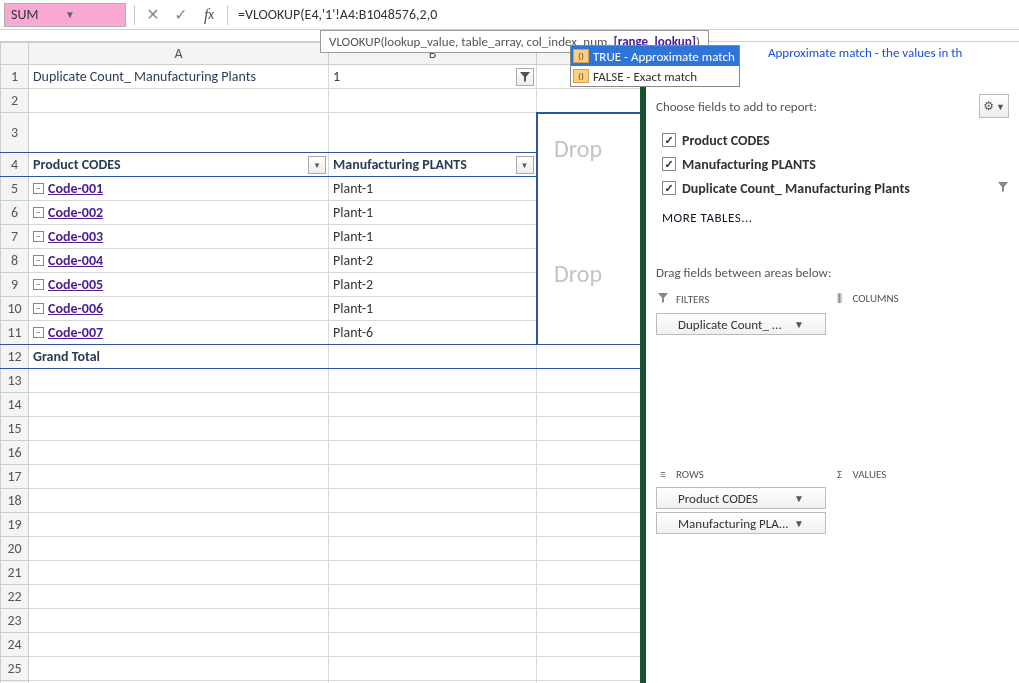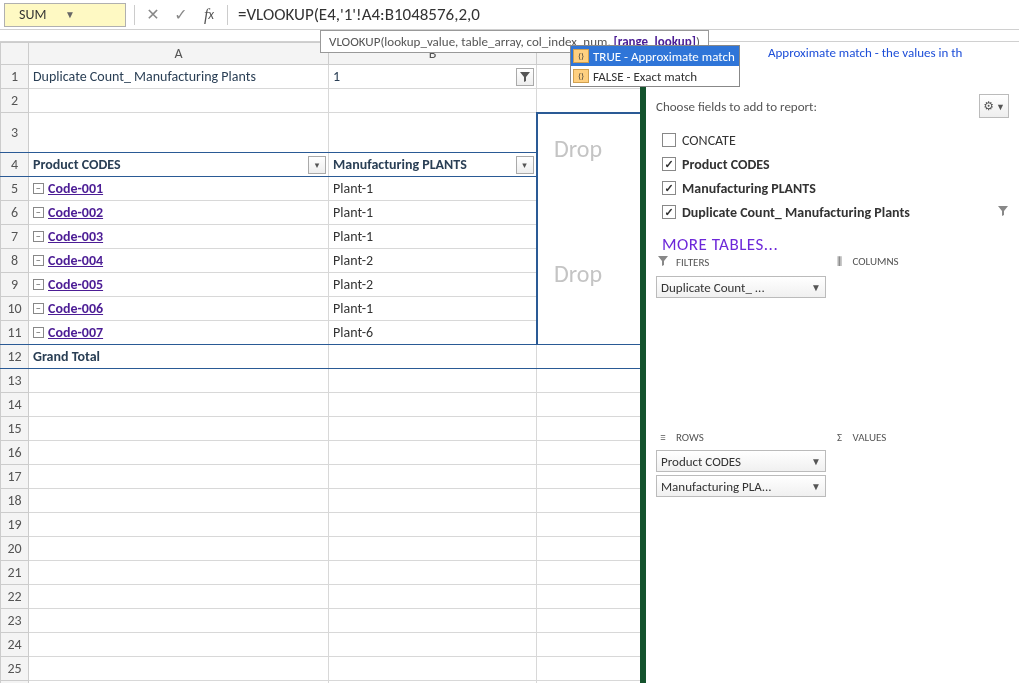--- a/index.html
+++ b/index.html
@@ -1,26 +1,26 @@
 <!DOCTYPE html>
 <html><head>
 <meta charset="utf-8">
 <style>
 * { box-sizing: border-box; margin: 0; padding: 0; font-family: Calibri, Arial, sans-serif; }
 body { background: #fff; width: 1019px; height: 683px; position: relative; overflow: hidden; font-size: 14px; color: #333; }
 
 
 .top-bar { display: flex; align-items: center; height: 30px; border-bottom: 1px solid #d0d0d0; background: #fff; }
-.name-box { width: 122px; height: 24px; margin: 3px 4px; border: 1px solid #b0b0b0; display: flex; align-items: center; padding: 0 14px; background: #fef9c3; }
+.name-box { width: 122px; height: 24px; margin: 3px 4px; border: 1px solid #b0b0b0; display: flex; align-items: center; padding: 0 6px; background: #f9a8d4; }
 .name-box span { flex: 1; font-size: 14px; }
 .name-box .dd { color: #666; font-size: 10px; }
 .fb-btn { width: 28px; height: 24px; display: flex; align-items: center; justify-content: center; color: #888; font-size: 16px; cursor: default; }
 .fb-btn.fx { font-style: italic; font-family: 'Times New Roman', serif; color: #555; }
 .fb-sep { width: 1px; height: 20px; background: #ccc; margin: 0 4px; }
-.formula-input { flex: 1; height: 24px; padding: 0 6px; font-size: 17px; display: flex; align-items: center; }
+.formula-input { flex: 1; height: 24px; padding: 0 6px; font-size: 14px; display: flex; align-items: center; }
 
 
 .tooltip-sig { position: absolute; top: 30px; left: 320px; background: #fff; border: 1px solid #999; padding: 3px 8px; font-size: 13px; color: #555; z-index: 50; white-space: nowrap; }
 .tooltip-sig b { font-weight: bold; color: #4c1d95; }
 
 
 .ac-popup { position: absolute; top: 45px; left: 570px; background: #fff; border: 1px solid #888; z-index: 60; font-size: 13px; }
 .ac-item { display: flex; align-items: center; height: 20px; padding: 0 4px 0 2px; gap: 4px; }
 .ac-item.sel { background: #2f75d8; color: #fff; }
 .ac-icon { width: 16px; height: 14px; background: #ffd080; border: 1px solid #d0a050; display: flex; align-items: center; justify-content: center; font-size: 8px; color: #333; }
@@ -60,28 +60,28 @@
 
 
 .pane-top { display: flex; justify-content: space-between; align-items: center; margin: 52px 0 10px 0; }
 .pane-top-label { color: #555; font-size: 13px; }
 .gear-btn { width: 30px; height: 24px; border: 1px solid #bbb; display: flex; align-items: center; justify-content: center; background: linear-gradient(#fff,#eee); font-size: 12px; color: #555; gap: 2px; }
 .field-list { margin-left: 6px; }
 .field-item { display: flex; align-items: center; gap: 6px; height: 24px; font-size: 14px; color: #333; }
 .field-item.bold span { font-weight: bold; }
 .chk { width: 14px; height: 14px; border: 1px solid #888; display: flex; align-items: center; justify-content: center; font-size: 11px; color: #333; background: #fff; }
 .field-filter-icon { margin-left: auto; color: #888; font-size: 13px; }
-.more-tables { margin: 10px 0 0 6px; color: #6d28d9; font-size: 17px; letter-spacing: 0.5px; }
+.more-tables { margin: 10px 0 0 6px; color: #0f172a; font-size: 13px; letter-spacing: 0.5px; }
 
 .drag-label { margin: 40px 0 12px 0; color: #555; font-size: 13px; }
 .areas { display: flex; flex-wrap: wrap; gap: 0; }
 .area-box { width: 50%; }
 .area-title { display: flex; align-items: center; gap: 6px; color: #555; font-size: 11px; margin-bottom: 6px; }
 .area-title .ico { width: 14px; display: inline-block; text-align: center; }
-.area-pill { display: flex; align-items: center; justify-content: space-between; height: 22px; border: 1px solid #bbb; background: linear-gradient(#fff,#f0f0f0); padding: 0 4px; margin: 3px 8px 3px 0; font-size: 13px; color: #333; width: 170px; }
+.area-pill { display: flex; align-items: center; justify-content: space-between; height: 22px; border: 1px solid #bbb; background: linear-gradient(#fff,#f0f0f0); padding: 0 21px; margin: 3px 8px 3px 0; font-size: 13px; color: #333; width: 170px; }
 .area-pill .dd { color: #555; font-size: 10px; }
 .areas-row2 { margin-top: 130px; display: flex; }
 
 svg.funnel { width: 12px; height: 12px; }
 </style>
 </head>
 <body>
 
 <div class="top-bar">
   <div class="name-box">
@@ -343,24 +343,20 @@
   <div class="pane">
     <div class="pane-top">
       <span class="pane-top-label">Choose fields to add to report:</span>
       <div class="gear-btn">
         <span>⚙</span>
         <span style="font-size:9px;">▼</span>
       </div>
     </div>
 
     <div class="field-list">
-      <div class="field-item">
-        <span class="chk"></span>
-        <span>CONCATE</span>
-      </div>
       <div class="field-item bold">
         <span class="chk">✓</span>
         <span>Product CODES</span>
       </div>
       <div class="field-item bold">
         <span class="chk">✓</span>
         <span>Manufacturing PLANTS</span>
       </div>
       <div class="field-item bold">
         <span class="chk">✓</span>
@@ -368,20 +364,21 @@
         <span class="field-filter-icon">
           <svg class="funnel" viewBox="0 0 12 12">
               <path d="M1 1h10L7 6v4l-2 1V6z" fill="#888"></path>
             </svg>
         </span>
       </div>
     </div>
 
     <div class="more-tables">MORE TABLES...</div>
 
+    <div class="drag-label">Drag fields between areas below:</div>
 
     <div class="areas">
       <div class="area-box">
         <div class="area-title">
           <span class="ico"><svg class="funnel" viewBox="0 0 12 12">
                 <path d="M1 1h10L7 6v4l-2 1V6z" fill="#888"></path>
               </svg></span>
           <span>FILTERS</span>
         </div>
         <div class="area-pill">

